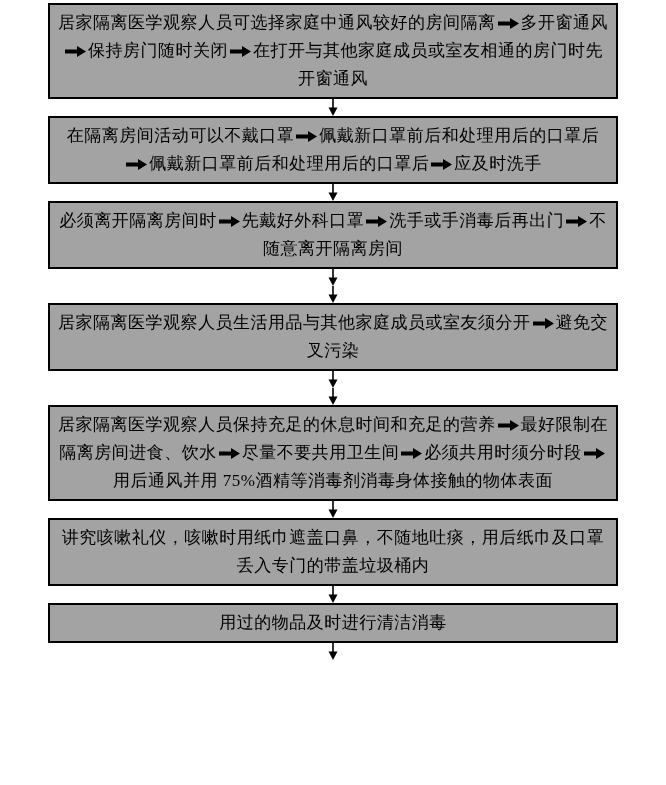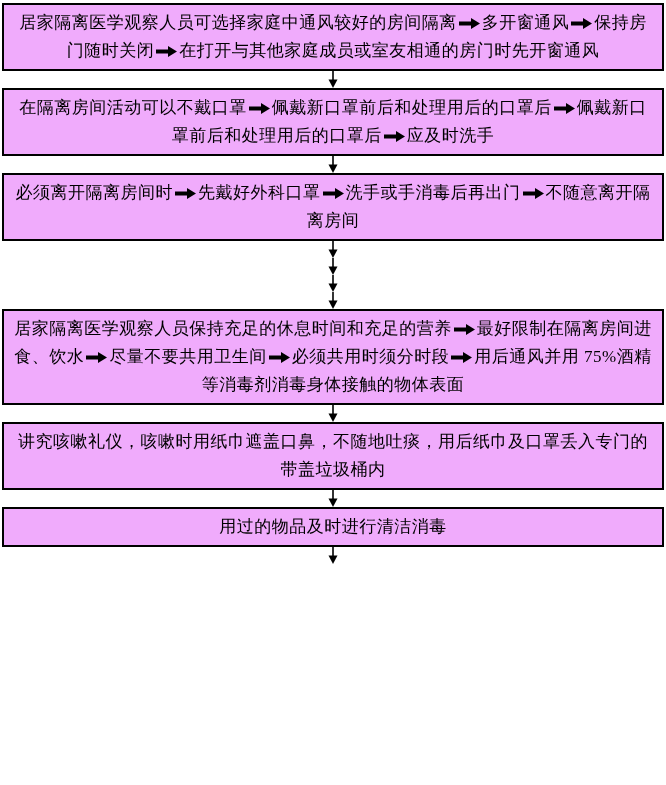--- a/index.html
+++ b/index.html
@@ -16,23 +16,23 @@
   .flowchart {
     box-sizing: border-box;
     width: 666px;
     padding: 3px 2px;
     display: flex;
     flex-direction: column;
     align-items: center;
   }
   .box {
     box-sizing: border-box;
-    width: 662px;
+    width: 570px;
     border: 2px solid #000000;
-    background: #f0abfc;
+    background: #a3a3a3;
     padding: 4px 8px;
     text-align: center;
     font-size: 17px;
     line-height: 28px;
     letter-spacing: 0.5px;
   }
   .seg {
     white-space: normal;
   }
   .arrow-right {
@@ -81,20 +81,23 @@
         <path d="M0 3.5 H12 V0 L21 5.5 L12 11 V7.5 H0 Z" fill="#000000"></path>
       </svg><span class="seg">不随意离开隔离房间</span></div>
     <svg class="connector" width="12" height="17" viewBox="0 0 12 17">
       <line x1="6" y1="0" x2="6" y2="9" stroke="#000000" stroke-width="1.6"></line>
       <polygon points="1.5,8.5 10.5,8.5 6,17" fill="#000000"></polygon>
     </svg>
     <svg class="connector" width="12" height="17" viewBox="0 0 12 17">
       <line x1="6" y1="0" x2="6" y2="9" stroke="#000000" stroke-width="1.6"></line>
       <polygon points="1.5,8.5 10.5,8.5 6,17" fill="#000000"></polygon>
     </svg>
+    <div class="box"><span class="seg">居家隔离医学观察人员生活用品与其他家庭成员或室友须分开</span><svg class="arrow-right" width="21" height="11" viewBox="0 0 21 11">
+        <path d="M0 3.5 H12 V0 L21 5.5 L12 11 V7.5 H0 Z" fill="#000000"></path>
+      </svg><span class="seg">避免交叉污染</span></div>
     <svg class="connector" width="12" height="17" viewBox="0 0 12 17">
       <line x1="6" y1="0" x2="6" y2="9" stroke="#000000" stroke-width="1.6"></line>
       <polygon points="1.5,8.5 10.5,8.5 6,17" fill="#000000"></polygon>
     </svg>
     <svg class="connector" width="12" height="17" viewBox="0 0 12 17">
       <line x1="6" y1="0" x2="6" y2="9" stroke="#000000" stroke-width="1.6"></line>
       <polygon points="1.5,8.5 10.5,8.5 6,17" fill="#000000"></polygon>
     </svg>
     <div class="box"><span class="seg">居家隔离医学观察人员保持充足的休息时间和充足的营养</span><svg class="arrow-right" width="21" height="11" viewBox="0 0 21 11">
         <path d="M0 3.5 H12 V0 L21 5.5 L12 11 V7.5 H0 Z" fill="#000000"></path>

